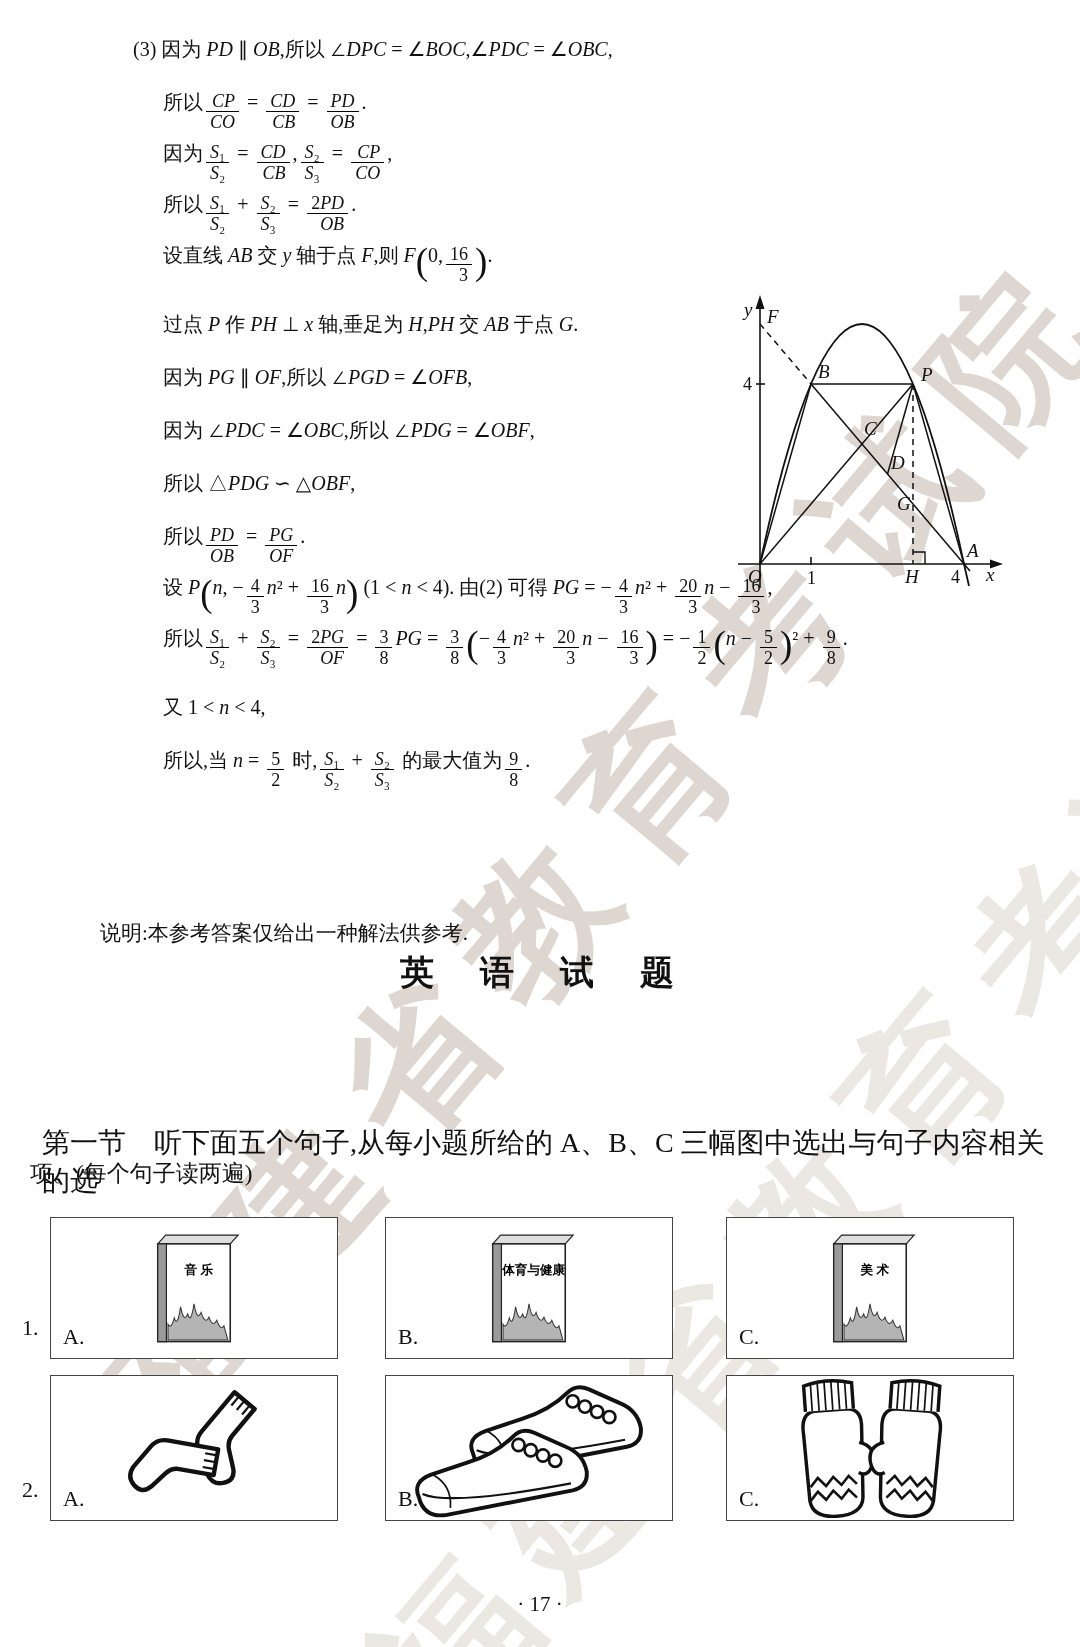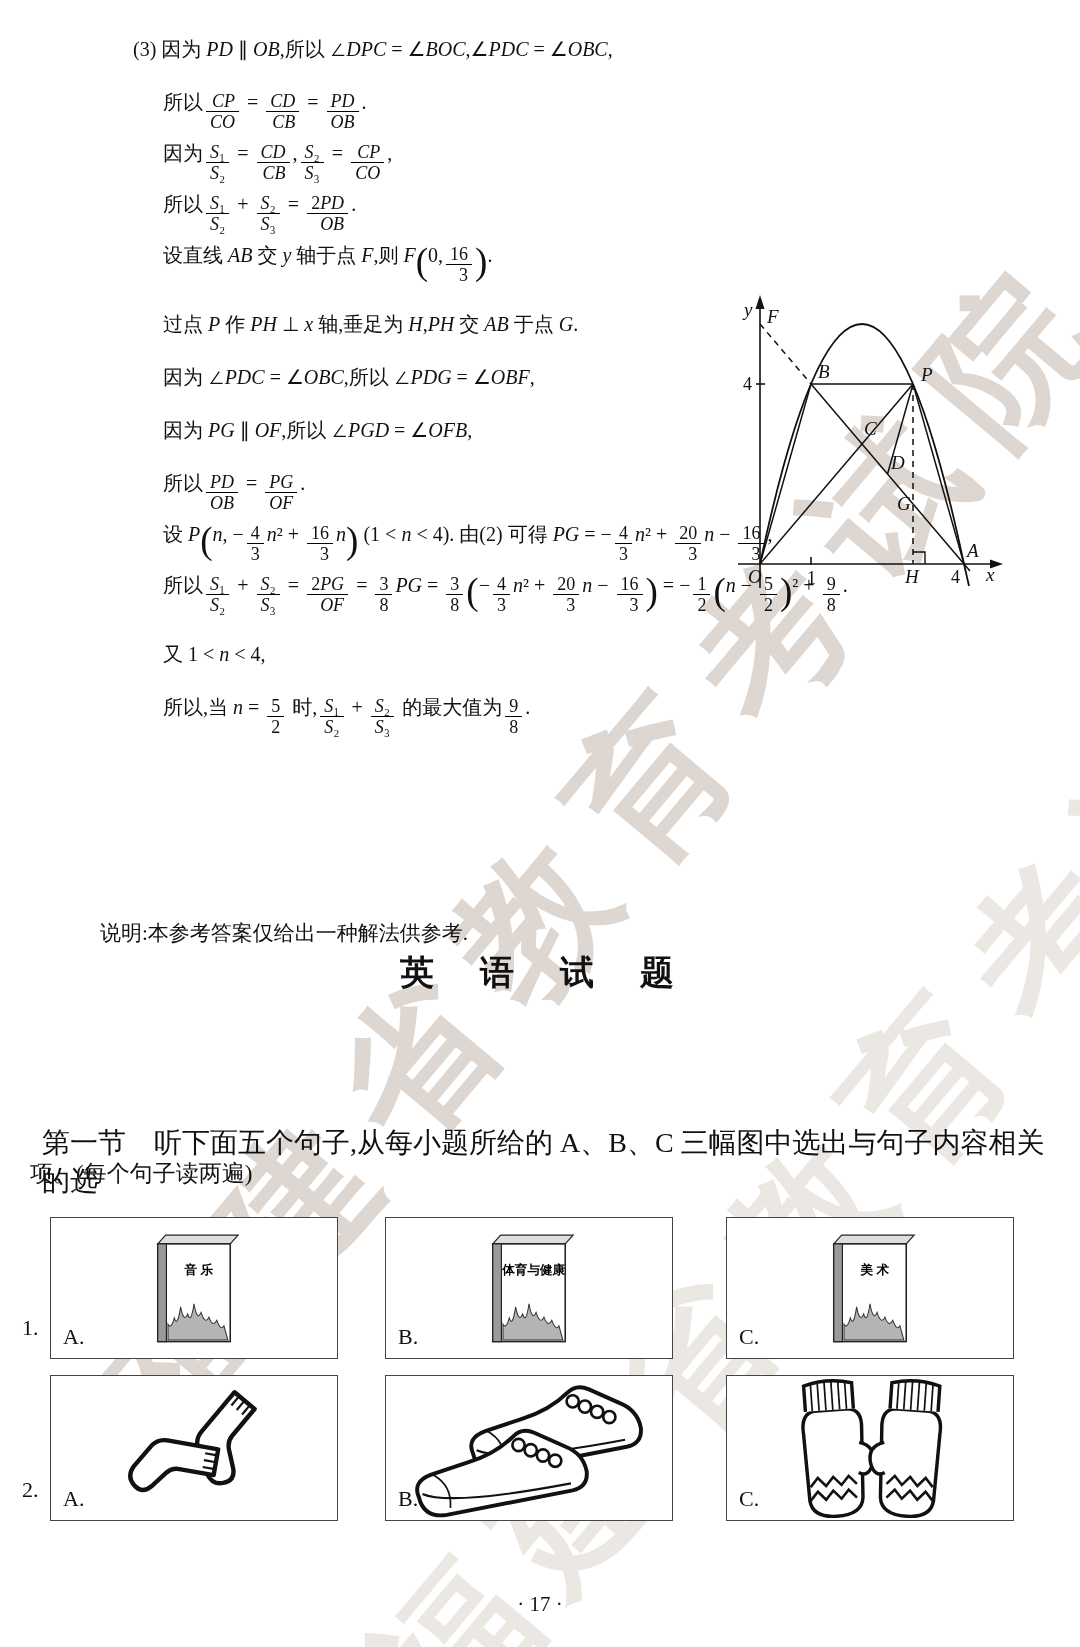--- a/index.html
+++ b/index.html
@@ -60,22 +60,23 @@
   <div class="wm" id="wm1" style="color: rgba(172, 154, 141, 0.4);">福建省教育考试院</div>
   <div class="wm" id="wm2" style="color: rgba(172, 154, 141, 0.4);">福建省教育考试院</div>
 
   <section class="math" id="math-lines">
       <div class="mline first"><span class="zh">(3) 因为 </span><span class="mi">PD</span><span class="zh"> ∥ </span><span class="mi">OB</span><span class="zh">,所以 ∠</span><span class="mi">DPC</span><span class="zh"> = ∠</span><span class="mi">BOC</span><span class="zh">,∠</span><span class="mi">PDC</span><span class="zh"> = ∠</span><span class="mi">OBC</span><span class="zh">,</span></div>
       <div class="mline fr"><span class="zh">所以</span><span class="frac"><span class="fn"><i>CP</i></span><span class="fd"><i>CO</i></span></span><span class="zh"> = </span><span class="frac"><span class="fn"><i>CD</i></span><span class="fd"><i>CB</i></span></span><span class="zh"> = </span><span class="frac"><span class="fn"><i>PD</i></span><span class="fd"><i>OB</i></span></span><span class="zh">.</span></div>
       <div class="mline fr"><span class="zh">因为</span><span class="frac"><span class="fn"><i>S</i>₁</span><span class="fd"><i>S</i>₂</span></span><span class="zh"> = </span><span class="frac"><span class="fn"><i>CD</i></span><span class="fd"><i>CB</i></span></span><span class="zh">,</span><span class="frac"><span class="fn"><i>S</i>₂</span><span class="fd"><i>S</i>₃</span></span><span class="zh"> = </span><span class="frac"><span class="fn"><i>CP</i></span><span class="fd"><i>CO</i></span></span><span class="zh">,</span></div>
       <div class="mline fr"><span class="zh">所以</span><span class="frac"><span class="fn"><i>S</i>₁</span><span class="fd"><i>S</i>₂</span></span><span class="zh"> + </span><span class="frac"><span class="fn"><i>S</i>₂</span><span class="fd"><i>S</i>₃</span></span><span class="zh"> = </span><span class="frac"><span class="fn">2<i>PD</i></span><span class="fd"><i>OB</i></span></span><span class="zh">.</span></div>
       <div class="mline fr"><span class="zh">设直线 </span><span class="mi">AB</span><span class="zh"> 交 </span><span class="mi">y</span><span class="zh"> 轴于点 </span><span class="mi">F</span><span class="zh">,则 </span><span class="mi">F</span><span class="bigp">(</span><span class="zh">0,</span><span class="frac"><span class="fn">16</span><span class="fd">3</span></span><span class="bigp">)</span><span class="zh">.</span></div>
       <div class="mline "><span class="zh">过点 </span><span class="mi">P</span><span class="zh"> 作 </span><span class="mi">PH</span><span class="zh"> ⊥ </span><span class="mi">x</span><span class="zh"> 轴,垂足为 </span><span class="mi">H</span><span class="zh">,</span><span class="mi">PH</span><span class="zh"> 交 </span><span class="mi">AB</span><span class="zh"> 于点 </span><span class="mi">G</span><span class="zh">.</span></div>
+      <div class="mline "><span class="zh">因为 </span><span class="mi">PG</span><span class="zh"> ∥ </span><span class="mi">OF</span><span class="zh">,所以 ∠</span><span class="mi">PGD</span><span class="zh"> = ∠</span><span class="mi">OFB</span><span class="zh">,</span></div>
       <div class="mline "><span class="zh">因为 ∠</span><span class="mi">PDC</span><span class="zh"> = ∠</span><span class="mi">OBC</span><span class="zh">,所以 ∠</span><span class="mi">PDG</span><span class="zh"> = ∠</span><span class="mi">OBF</span><span class="zh">,</span></div>
-      <div class="mline "><span class="zh">因为 </span><span class="mi">PG</span><span class="zh"> ∥ </span><span class="mi">OF</span><span class="zh">,所以 ∠</span><span class="mi">PGD</span><span class="zh"> = ∠</span><span class="mi">OFB</span><span class="zh">,</span></div>
+      <div class="mline "><span class="zh">所以 △</span><span class="mi">PDG</span><span class="zh"> ∽ △</span><span class="mi">OBF</span><span class="zh">,</span></div>
       <div class="mline fr"><span class="zh">所以</span><span class="frac"><span class="fn"><i>PD</i></span><span class="fd"><i>OB</i></span></span><span class="zh"> = </span><span class="frac"><span class="fn"><i>PG</i></span><span class="fd"><i>OF</i></span></span><span class="zh">.</span></div>
       <div class="mline fr"><span class="zh">设 </span><span class="mi">P</span><span class="bigp">(</span><span class="mi">n</span><span class="zh">, −</span><span class="frac"><span class="fn">4</span><span class="fd">3</span></span><span class="mi">n</span><span class="zh">² + </span><span class="frac"><span class="fn">16</span><span class="fd">3</span></span><span class="mi">n</span><span class="bigp">)</span><span class="zh"> (1 &lt; </span><span class="mi">n</span><span class="zh"> &lt; 4). 由(2) 可得 </span><span class="mi">PG</span><span class="zh"> = −</span><span class="frac"><span class="fn">4</span><span class="fd">3</span></span><span class="mi">n</span><span class="zh">² + </span><span class="frac"><span class="fn">20</span><span class="fd">3</span></span><span class="mi">n</span><span class="zh"> − </span><span class="frac"><span class="fn">16</span><span class="fd">3</span></span><span class="zh">,</span></div>
       <div class="mline fr"><span class="zh">所以</span><span class="frac"><span class="fn"><i>S</i>₁</span><span class="fd"><i>S</i>₂</span></span><span class="zh"> + </span><span class="frac"><span class="fn"><i>S</i>₂</span><span class="fd"><i>S</i>₃</span></span><span class="zh"> = </span><span class="frac"><span class="fn">2<i>PG</i></span><span class="fd"><i>OF</i></span></span><span class="zh"> = </span><span class="frac"><span class="fn">3</span><span class="fd">8</span></span><span class="mi">PG</span><span class="zh"> = </span><span class="frac"><span class="fn">3</span><span class="fd">8</span></span><span class="bigp">(</span><span class="zh">−</span><span class="frac"><span class="fn">4</span><span class="fd">3</span></span><span class="mi">n</span><span class="zh">² + </span><span class="frac"><span class="fn">20</span><span class="fd">3</span></span><span class="mi">n</span><span class="zh"> − </span><span class="frac"><span class="fn">16</span><span class="fd">3</span></span><span class="bigp">)</span><span class="zh"> = −</span><span class="frac"><span class="fn">1</span><span class="fd">2</span></span><span class="bigp">(</span><span class="mi">n</span><span class="zh"> − </span><span class="frac"><span class="fn">5</span><span class="fd">2</span></span><span class="bigp">)</span><span class="zh">² + </span><span class="frac"><span class="fn">9</span><span class="fd">8</span></span><span class="zh">.</span></div>
       <div class="mline "><span class="zh">又 1 &lt; </span><span class="mi">n</span><span class="zh"> &lt; 4,</span></div>
       <div class="mline fr"><span class="zh">所以,当 </span><span class="mi">n</span><span class="zh"> = </span><span class="frac"><span class="fn">5</span><span class="fd">2</span></span><span class="zh"> 时,</span><span class="frac"><span class="fn"><i>S</i>₁</span><span class="fd"><i>S</i>₂</span></span><span class="zh"> + </span><span class="frac"><span class="fn"><i>S</i>₂</span><span class="fd"><i>S</i>₃</span></span><span class="zh"> 的最大值为</span><span class="frac"><span class="fn">9</span><span class="fd">8</span></span><span class="zh">.</span></div>
     </section>
 
   <div class="figwrap">
     <svg width="300" height="332" viewBox="0 0 300 332">
 

